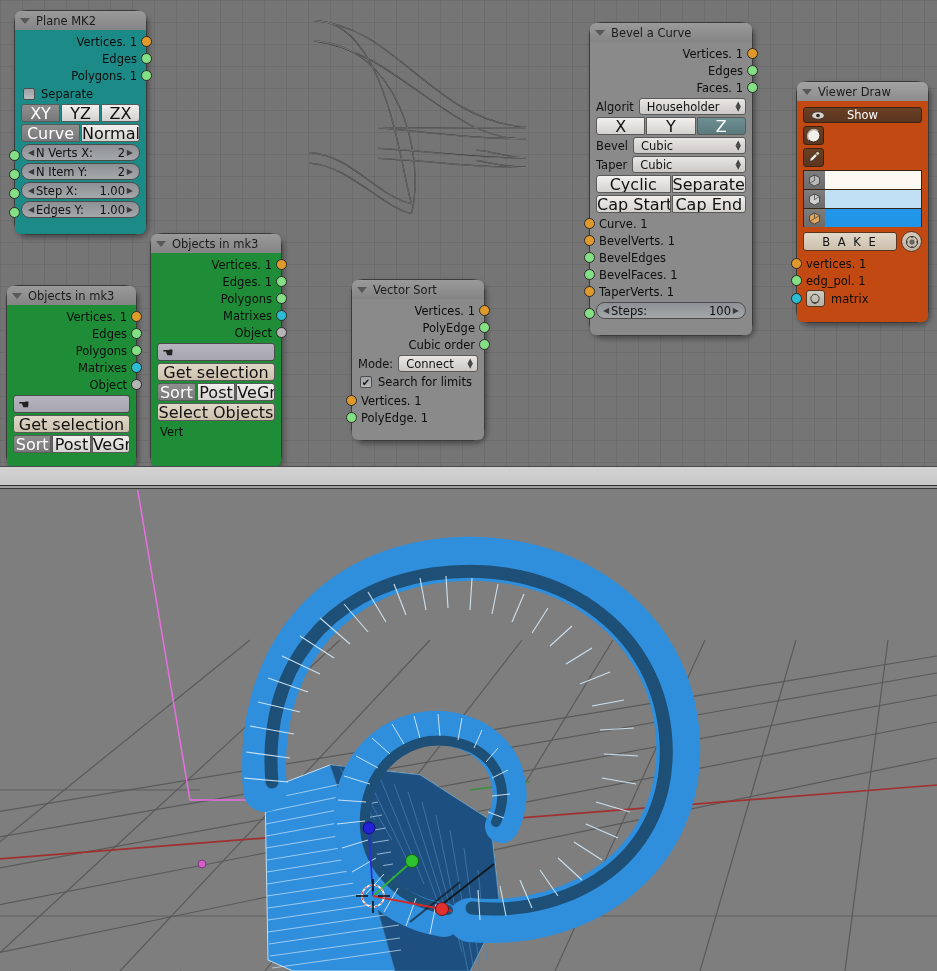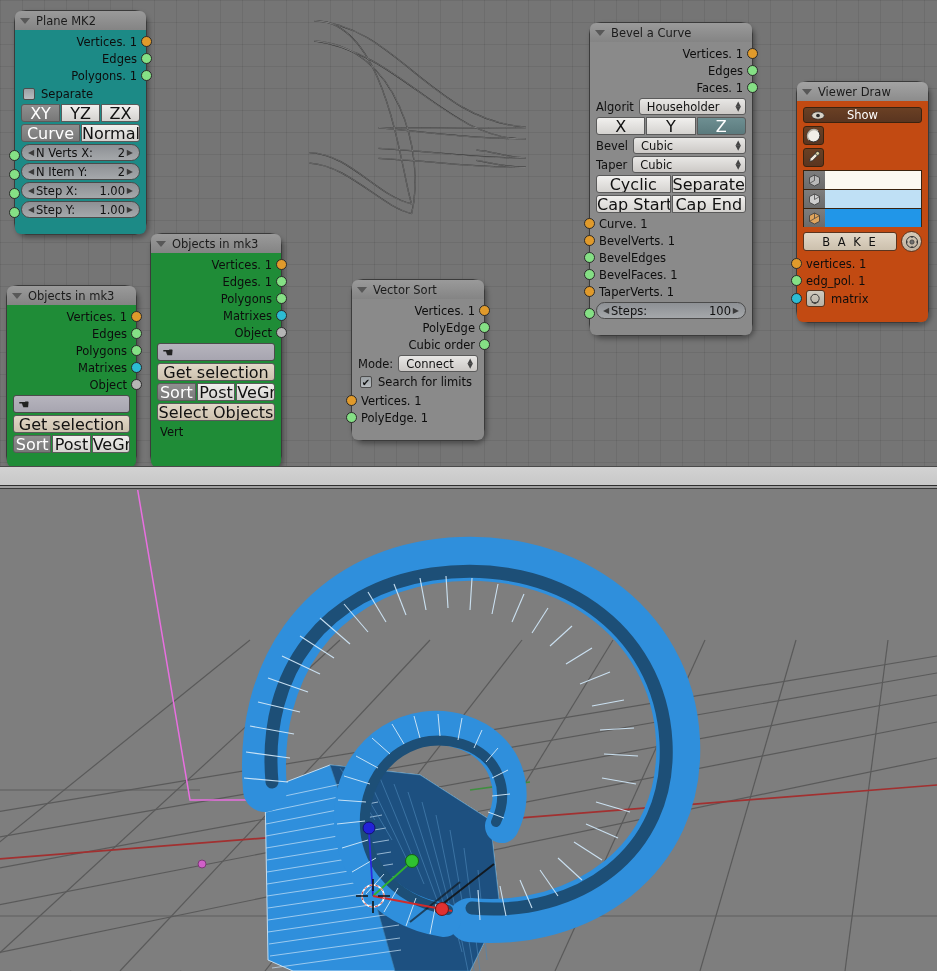--- a/index.html
+++ b/index.html
@@ -283,21 +283,21 @@
             <span class="arr">◀</span>
             <span class="nm">Step X:</span>
             <span class="vl">1.00</span>
             <span class="arr">▶</span>
           </div>
         </div>
         <div style="position:relative;">
           <span class="socket left s-edge" style="top:6px;"></span>
           <div class="numfield">
             <span class="arr">◀</span>
-            <span class="nm">Step Y:</span>
+            <span class="nm">Edges Y:</span>
             <span class="vl">1.00</span>
             <span class="arr">▶</span>
           </div>
         </div>
       </div>
     </div>
 
     <div class="node n-green" style="left:6px; top:285px; width:131px;">
       <div class="node-header">
         <div class="tri"></div>

